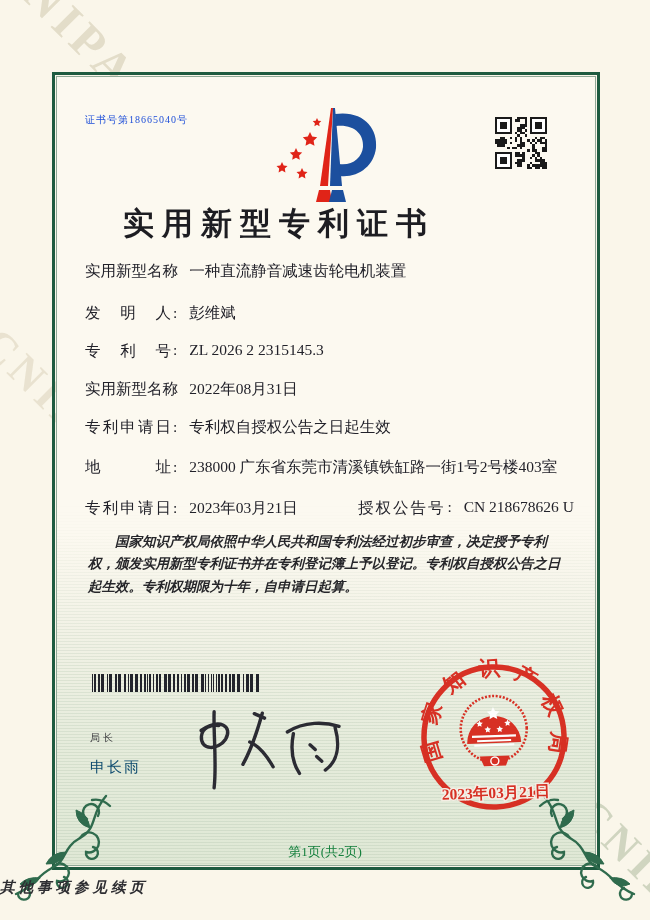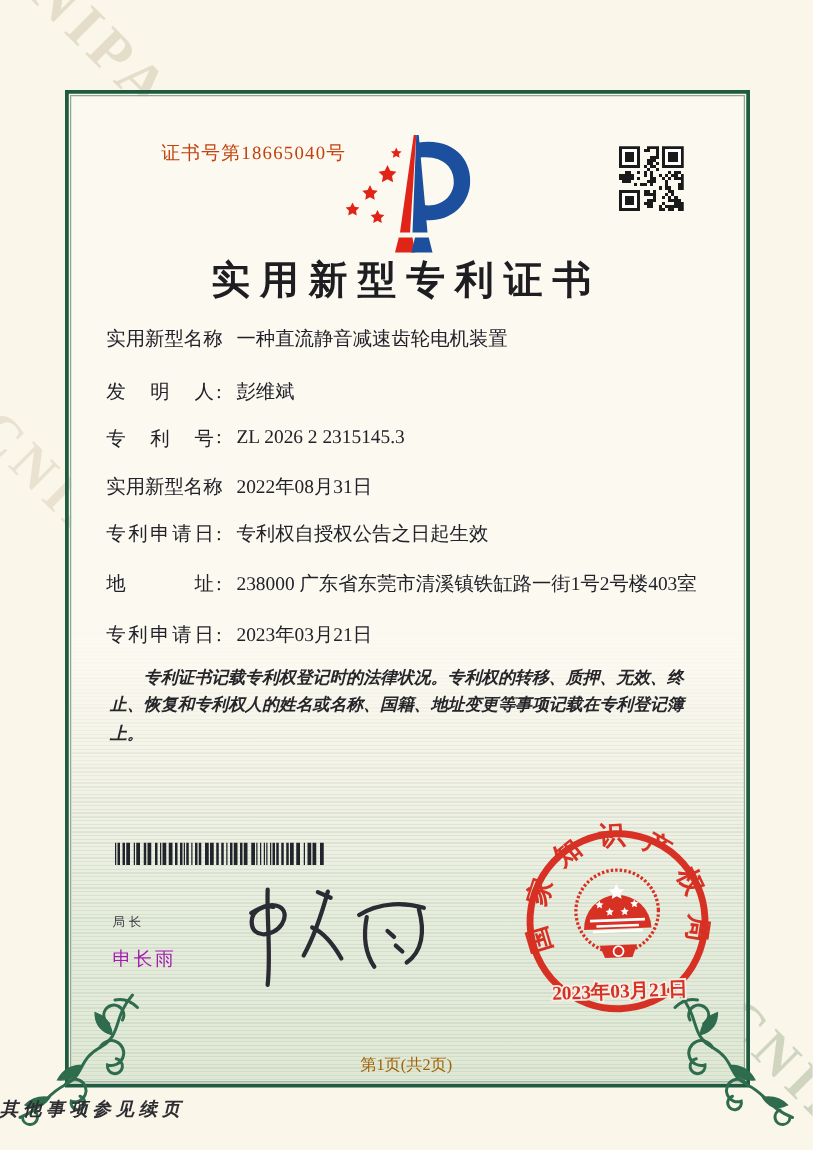--- a/index.html
+++ b/index.html
@@ -30,46 +30,46 @@
   .texture{
     position:absolute;left:0;right:0;bottom:0;height:46%;
     background:repeating-linear-gradient(180deg,rgba(110,145,115,.13) 0 1px,transparent 1px 3px);
     -webkit-mask-image:linear-gradient(180deg,transparent,#000 45%);
     mask-image:linear-gradient(180deg,transparent,#000 45%);
     pointer-events:none;
   }
   .flourish{position:absolute;width:112px;height:112px;pointer-events:none;}
   .fl-bl{left:6px;top:792px;}
   .fl-br{left:532px;top:792px;transform:scaleX(-1);}
-  .cert-no{position:absolute;left:85px;top:113px;font-size:15px;letter-spacing:1px;color:#c2410c;margin-left:44px;}
+  .cert-no{position:absolute;left:85px;top:113px;font-size:10px;letter-spacing:1px;color:#1d4ed8;}
   .logo{position:absolute;left:268px;top:100px;width:124px;height:108px;}
   .qr{position:absolute;left:495px;top:117px;width:52px;height:52px;}
   .title{
     position:absolute;left:0;top:203px;width:558px;text-align:center;
-    font-size:31px;font-weight:bold;letter-spacing:8px;color:#1d1d22;margin-left:46px;
+    font-size:31px;font-weight:bold;letter-spacing:8px;color:#1d1d22;
   }
   .field-row{position:absolute;left:85px;width:510px;height:20px;font-size:15.5px;font-weight:normal;white-space:nowrap;}
   .f-label{display:inline-block;width:86px;text-align:justify;text-align-last:justify;vertical-align:top;}
   .f-colon{margin-left:2px;}
   .f-value{margin-left:8px;}
   .pair2{position:absolute;left:273px;top:0;}
   .pair2 .f-label{width:auto;text-align-last:auto;letter-spacing:2px;}
   .paras{
     position:absolute;left:88px;top:531px;width:474px;
     font-size:13.5px;font-style:italic;line-height:22.4px;color:#26262a;font-weight:bold;
   }
   .paras p{margin:0;text-indent:2em;}
   .barcode{position:absolute;left:92px;top:674px;width:168px;height:18px;}
   .signer-title{position:absolute;left:90px;top:731px;font-size:10px;letter-spacing:3px;
     font-family:"Liberation Sans","DejaVu Sans",sans-serif;color:#3a3a3e;}
   .signer-name{position:absolute;left:90px;top:758px;font-size:15px;letter-spacing:2px;
-    font-family:Liberation Mono, monospace;color:#a21caf;}
+    font-family:Liberation Mono, monospace;color:#0c4a6e;}
   .signature{position:absolute;left:192px;top:703px;width:152px;height:86px;transform:rotate(-3deg);}
   .seal{position:absolute;left:414px;top:657px;width:160px;height:160px;transform:rotate(-2deg);opacity:.95;}
-  .page-info{position:absolute;left:0;top:843px;width:650px;text-align:center;font-size:13px;color:#a16207;}
+  .page-info{position:absolute;left:0;top:843px;width:650px;text-align:center;font-size:13px;color:#15803d;}
   .continuation{
     position:absolute;left:0;top:878px;width:650px;text-align:left;
     font-size:14.5px;font-style:italic;font-weight:bold;color:#2e2e32;letter-spacing:4px;
   }
 </style>
 </head>
 <body>
 
 <div class="watermark wm1">CNIPA</div>
 <div class="watermark wm2">CNIPA</div>
@@ -275,24 +275,28 @@
   <span class="f-label">专利申请日</span><span class="f-colon">:</span>
   <span class="f-value">专利权自授权公告之日起生效</span>
 </div>
 <div class="field-row" style="top:457px">
   <span class="f-label">地址</span><span class="f-colon">:</span>
   <span class="f-value">238000 广东省东莞市清溪镇铁缸路一街1号2号楼403室</span>
 </div>
 <div class="field-row" style="top:498px">
   <span class="f-label">专利申请日</span><span class="f-colon">:</span>
   <span class="f-value">2023年03月21日</span>
+  <span class="pair2">
+    <span class="f-label">授权公告号</span><span class="f-colon">:</span>
+    <span class="f-value">CN 218678626 U</span>
+  </span>
 </div>
 
 <div class="paras">
-  <p>专利证书记载专利权登记时的法律状况。专利权的转移、质押、无效、终止、恢复和专利权人的姓名或名称、国籍、地址变更等事项记载在专利登记簿上。</p>
+  <p>国家知识产权局依照中华人民共和国专利法经过初步审查，决定授予专利权，颁发实用新型专利证书并在专利登记簿上予以登记。专利权自授权公告之日起生效。专利权期限为十年，自申请日起算。</p>
 </div>
 
 <svg class="barcode" viewBox="0 0 168 18" preserveAspectRatio="none" id="barcode-svg">
     <rect x="0" y="0" width="1" height="18" fill="#22242c"></rect>
     <rect x="2" y="0" width="2" height="18" fill="#22242c"></rect>
     <rect x="6" y="0" width="2" height="18" fill="#22242c"></rect>
     <rect x="9" y="0" width="3" height="18" fill="#22242c"></rect>
     <rect x="15" y="0" width="1" height="18" fill="#22242c"></rect>
     <rect x="17" y="0" width="3" height="18" fill="#22242c"></rect>
     <rect x="23" y="0" width="2" height="18" fill="#22242c"></rect>

